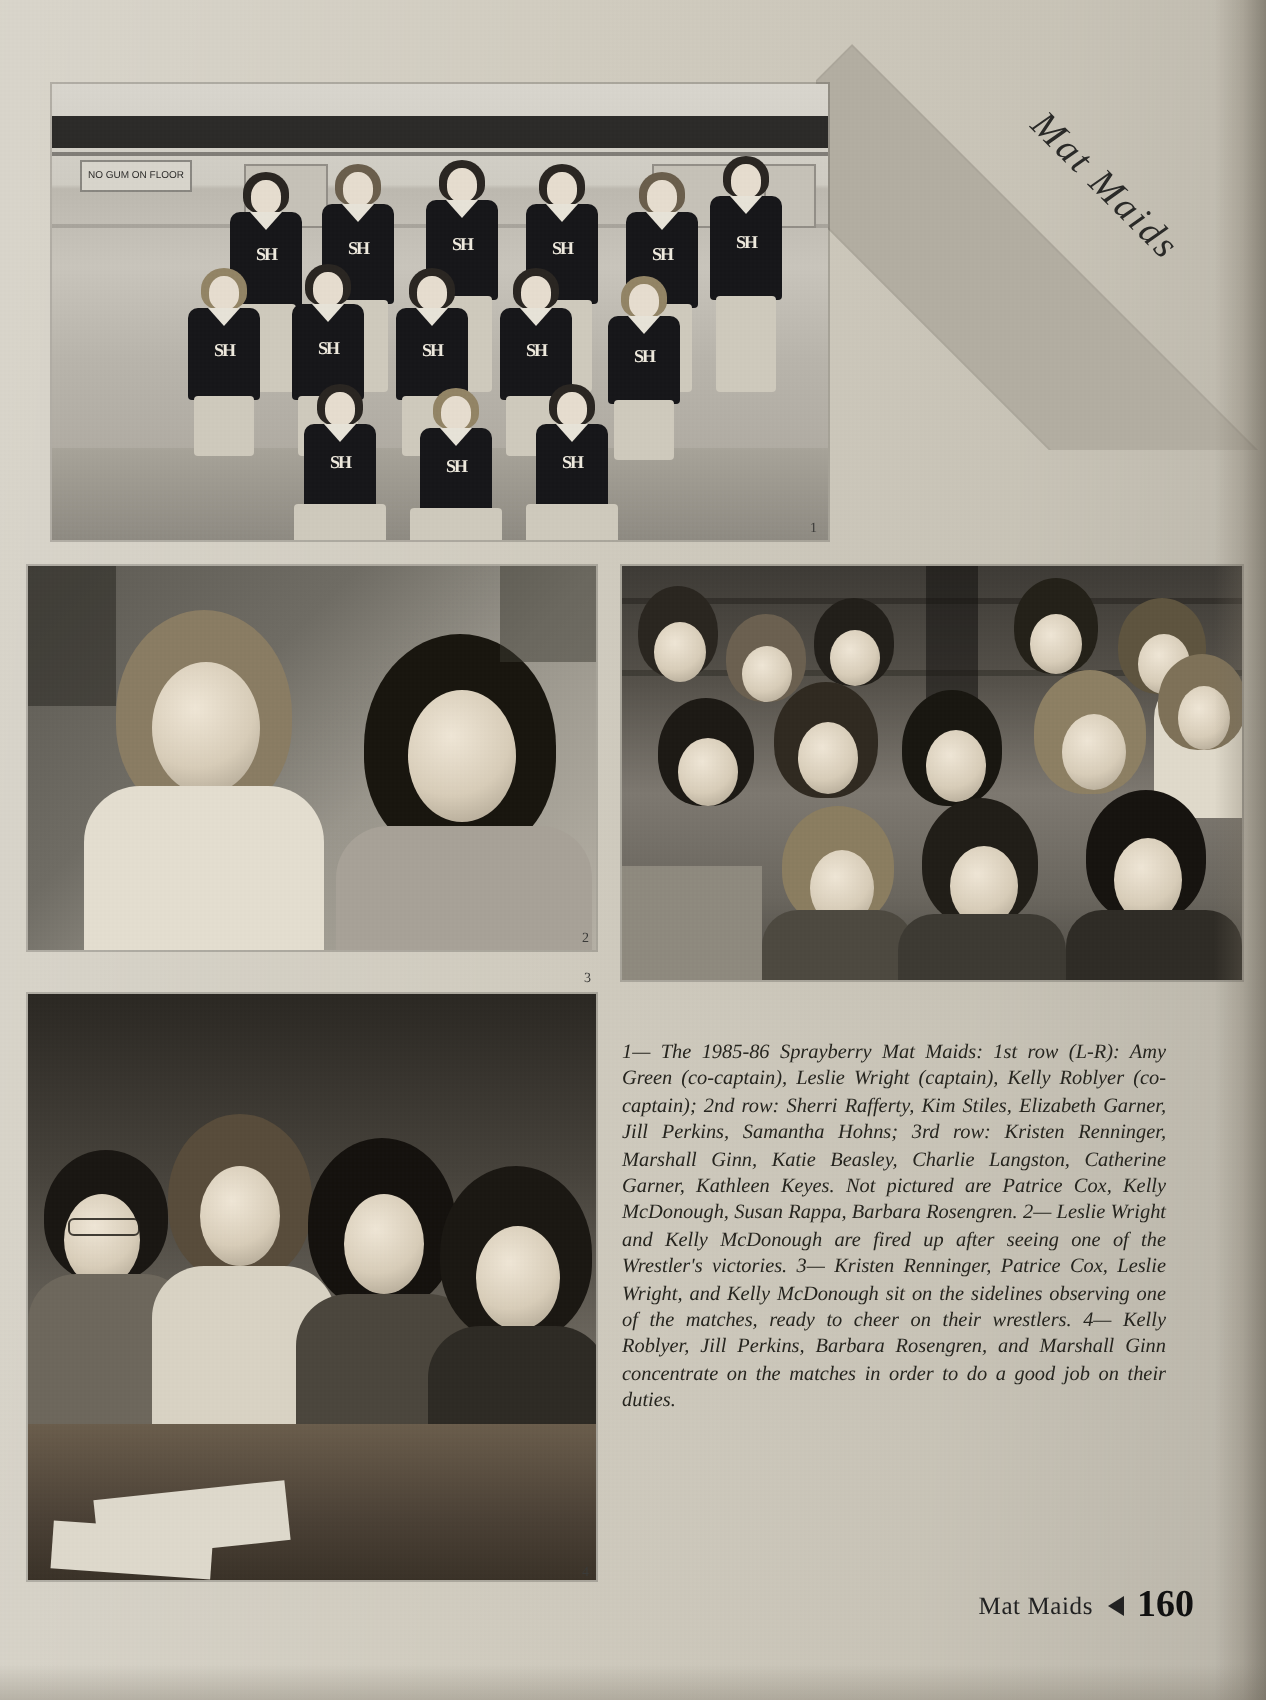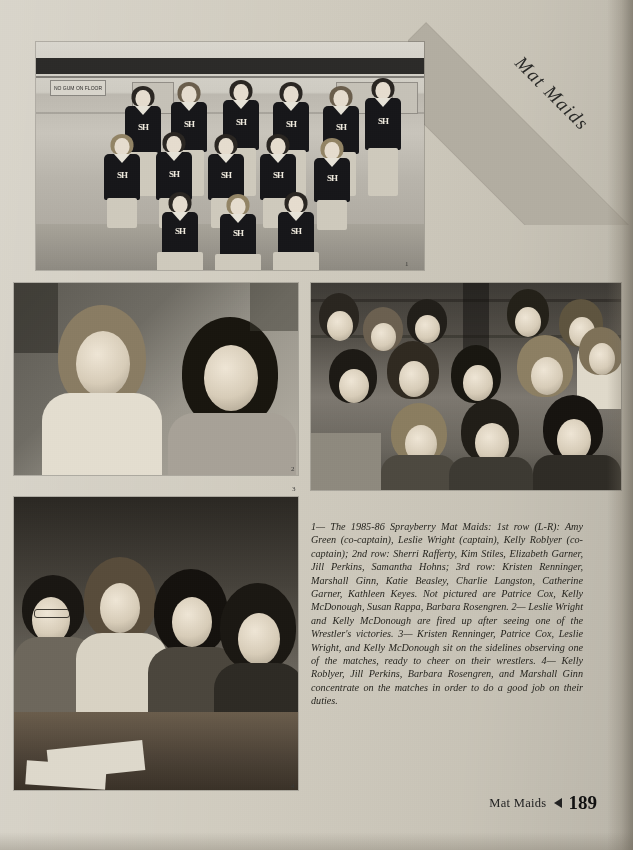--- a/index.html
+++ b/index.html
@@ -86,21 +86,21 @@
     box-shadow: 0 0 0 1px rgba(0,0,0,0.18);
   }
   .cap-num {
     position: absolute;
     font-family: "Liberation Serif", serif;
     font-size: 7px;
     color: #3a3a38;
   }
 
   
-  #photo-team { left: 36px; top: 42px; width: 388px; height: 228px; }
+  #photo-team { left: 26px; top: 42px; width: 388px; height: 228px; }
   .gym-bg {
     position: absolute; inset: 0;
     background: linear-gradient(180deg, #d9d6ce 0%, #cfccc3 22%, #bdb9b0 23%, #c9c5bc 40%, #b9b5ac 60%, #a9a49b 100%);
   }
   .gym-dark-band {
     position: absolute; left: 0; top: 16px; width: 100%; height: 16px;
     background: #2c2b29;
   }
   .gym-line {
     position: absolute; left: 0; width: 100%; height: 2px; background: rgba(60,58,54,0.55);
@@ -469,19 +469,19 @@
     <div class="paper-sheet" style="left:34px;top:248px;width:96px;height:30px;"></div>
     <div class="paper-sheet" style="left:12px;top:266px;width:80px;height:24px;transform:rotate(4deg);"></div>
   </div>
   <div class="cap-num" style="left:291px;top:782px;">4</div>
 
   <div class="caption">1— The 1985-86 Sprayberry Mat Maids: 1st row (L-R): Amy Green (co-captain), Leslie Wright (captain), Kelly Roblyer (co-captain); 2nd row: Sherri Rafferty, Kim Stiles, Elizabeth Garner, Jill Perkins, Samantha Hohns; 3rd row: Kristen Renninger, Marshall Ginn, Katie Beasley, Charlie Langston, Catherine Garner, Kathleen Keyes. Not pictured are Patrice Cox, Kelly McDonough, Susan Rappa, Barbara Rosengren. 2— Leslie Wright and Kelly McDonough are fired up after seeing one of the Wrestler's victories. 3— Kristen Renninger, Patrice Cox, Leslie Wright, and Kelly McDonough sit on the sidelines observing one of the matches, ready to cheer on their wrestlers. 4— Kelly Roblyer, Jill Perkins, Barbara Rosengren, and Marshall Ginn concentrate on the matches in order to do a good job on their duties.</div>
 
   <div class="footer">
     <div class="label">Mat Maids</div>
     <div class="tri"></div>
-    <div class="pageno">189</div>
+    <div class="pageno">160</div>
   </div>
 
   <div class="grain"></div>
   <div class="right-edge"></div>
   <div class="bottom-edge"></div>
 </div>
 
 </body></html>

